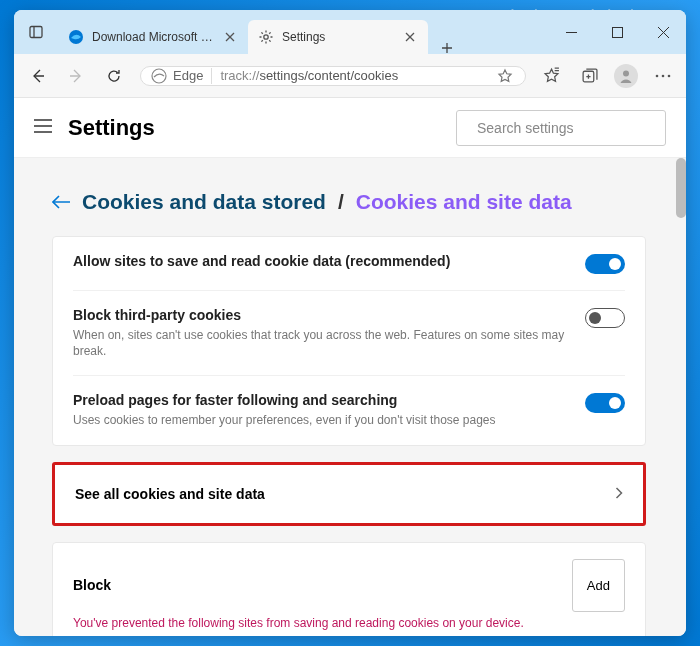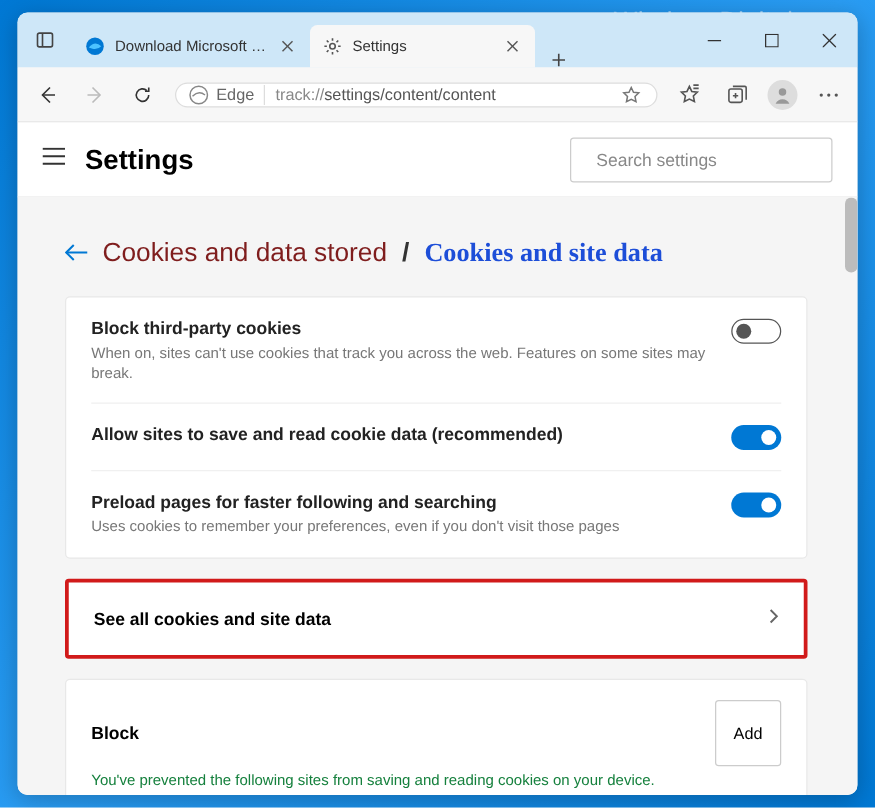--- a/index.html
+++ b/index.html
@@ -38,43 +38,43 @@
     .settings-title { font-size: 22px; font-weight: 600; flex: 1; }
     .searchbox { width: 210px; height: 36px; border: 1px solid #ccc; border-radius: 3px; background: #fff; display: flex; align-items: center; padding: 0 10px; gap: 10px; }
     .searchbox input { border: none; outline: none; flex: 1; font-size: 14px; color:#1d4ed8; background:transparent; }
     .searchbox input::placeholder { color: #888; }
     
     .content-wrap { flex: 1; background: #f5f5f5; position: relative; overflow: hidden; }
     .scrollbar { position: absolute; right: 0; top: 0; width: 10px; height: 60px; background: #bcbcbc; border-radius: 5px; }
     .content { padding: 32px 40px 20px 38px; }
     .breadcrumb { display: flex; align-items: center; gap: 12px; font-size: 21px; margin-bottom: 22px; }
     .breadcrumb .back-arrow { color: #0078d4; cursor: pointer; }
-    .breadcrumb .bc-link { color: #7f1d1d; font-weight: 400; cursor: pointer; }
+    .breadcrumb .bc-link { color: #0c4a6e; font-weight: 700; cursor: pointer; }
     .breadcrumb .bc-sep { color: #333; font-weight: 600; }
-    .breadcrumb .bc-current { color: #1d4ed8; font-weight: 600; font-family: Liberation Serif, serif; }
+    .breadcrumb .bc-current { color: #8b5cf6; font-weight: 600; }
     .card { background: #fff; border: 1px solid #e8e8e8; border-radius: 4px; margin-bottom: 16px; padding-left:20px; padding-right:20px; }
     .row { padding: 16px 0; display: flex; align-items: flex-start; gap: 14px; border-bottom:1px solid #f0f0f0; }
     .row:last-child { border-bottom: none; }
     .row .text { flex: 1; }
     .row .row-title { font-size: 14px; font-weight: 600; color: #222; }
     .row .row-desc { font-size: 12px; color: #777; margin-top: 5px; line-height: 1.3; }
     .toggle { width: 40px; height: 20px; border-radius: 10px; position: relative; cursor: pointer; flex-shrink: 0; margin-top: 1px; }
     .toggle.on { background: #0078d4; }
     .toggle.off { background: #fff; border: 1px solid #555; }
     .toggle .knob { width: 12px; height: 12px; border-radius: 50%; position: absolute; top: 50%; transform: translateY(-50%); }
     .toggle.on .knob { right: 4px; background: #fff; }
     .toggle.off .knob { left: 3px; background: #555; }
     .arrow-row { padding: 20px 0; display: flex; align-items: center; cursor: pointer; }
     .arrow-row .row-title { flex: 1; font-size: 14px; font-weight: 600; }
     .chevron { color: #777; }
     .highlight-card { border: 3px solid #d11a1a; border-radius: 3px; background: #fff; margin-bottom: 16px; padding: 0 20px; }
     .block-head { display: flex; align-items: center; padding: 16px 0 4px 0; }
     .block-title { font-size: 14px; font-weight: 600; flex: 1; }
     .add-btn { border: 1px solid #ccc; background: #fff; padding: 18px 14px; border-radius: 3px; font-size: 13px; cursor: pointer; }
-    .block-desc { font-size: 12px; color: #15803d; padding-bottom: 14px; border-bottom: 1px solid #f0f0f0; }
+    .block-desc { font-size: 12px; color: #be185d; padding-bottom: 14px; border-bottom: 1px solid #f0f0f0; }
     .no-sites { font-size: 13px; color: #666; padding: 16px 8px; }
     .watermark { position:absolute; top:6px; right:20px; color:rgba(255,255,255,0.45); font-size:20px; font-weight:400; letter-spacing:0.5px; }
     .watermark .dot { color: rgba(255,255,255,0.45); }
   </style>
 </head>
 <body>
 
 <div class="watermark">
   <span>Windows</span><span>Digital</span><span class="dot">.com</span>
 </div>
@@ -166,21 +166,21 @@
         </svg>
       </div>
     <div class="addrbar">
       <span class="edge-label">
         <svg width="16" height="16" viewBox="0 0 16 16">
             <circle cx="8" cy="8" r="7" fill="none" stroke="#888" stroke-width="1.2"></circle>
             <path d="M3 9 Q8 4 13 8" fill="none" stroke="#888" stroke-width="1.2"></path>
           </svg>
         <span>Edge</span>
       </span>
-      <span class="url"><span>track://</span><span class="path">settings/content/content</span></span>
+      <span class="url"><span>track://</span><span class="path">settings/content/cookies</span></span>
       <span class="star">
           <svg width="16" height="16" viewBox="0 0 16 16" fill="none" stroke="#777" stroke-width="1.2">
             <path d="M8 2l1.8 3.8 4.2.5-3 2.9.8 4.2L8 11.5 4.2 13.4l.8-4.2-3-2.9 4.2-.5z"></path>
           </svg>
         </span>
     </div>
     <div class="right-icons">
       <div class="tbtn">
           <svg width="17" height="17" viewBox="0 0 16 16" fill="none" stroke="#555" stroke-width="1.2">
             <path d="M8 2l1.8 3.8 4.2.5-3 2.9.8 4.2L8 11.5 4.2 13.4l.8-4.2-3-2.9 4.2-.5z"></path>
@@ -237,32 +237,32 @@
               <line x1="1" y1="7" x2="18" y2="7"></line>
             </svg></span>
         <span class="bc-link">Cookies and data stored</span>
         <span class="bc-sep">/</span>
         <span class="bc-current">Cookies and site data</span>
       </div>
 
       <div class="card">
         <div class="row">
           <div class="text">
+              <div class="row-title">Allow sites to save and read cookie data (recommended)</div>
+            </div>
+          <div class="toggle on">
+              <div class="knob"></div>
+            </div>
+        </div>
+        <div class="row">
+          <div class="text">
             <div class="row-title">Block third-party cookies</div>
             <div class="row-desc">When on, sites can't use cookies that track you across the web. Features on some sites may break.</div>
           </div>
           <div class="toggle off">
-              <div class="knob"></div>
-            </div>
-        </div>
-        <div class="row">
-          <div class="text">
-              <div class="row-title">Allow sites to save and read cookie data (recommended)</div>
-            </div>
-          <div class="toggle on">
               <div class="knob"></div>
             </div>
         </div>
         <div class="row">
           <div class="text">
             <div class="row-title">Preload pages for faster following and searching</div>
             <div class="row-desc">Uses cookies to remember your preferences, even if you don't visit those pages</div>
           </div>
           <div class="toggle on">
               <div class="knob"></div>

